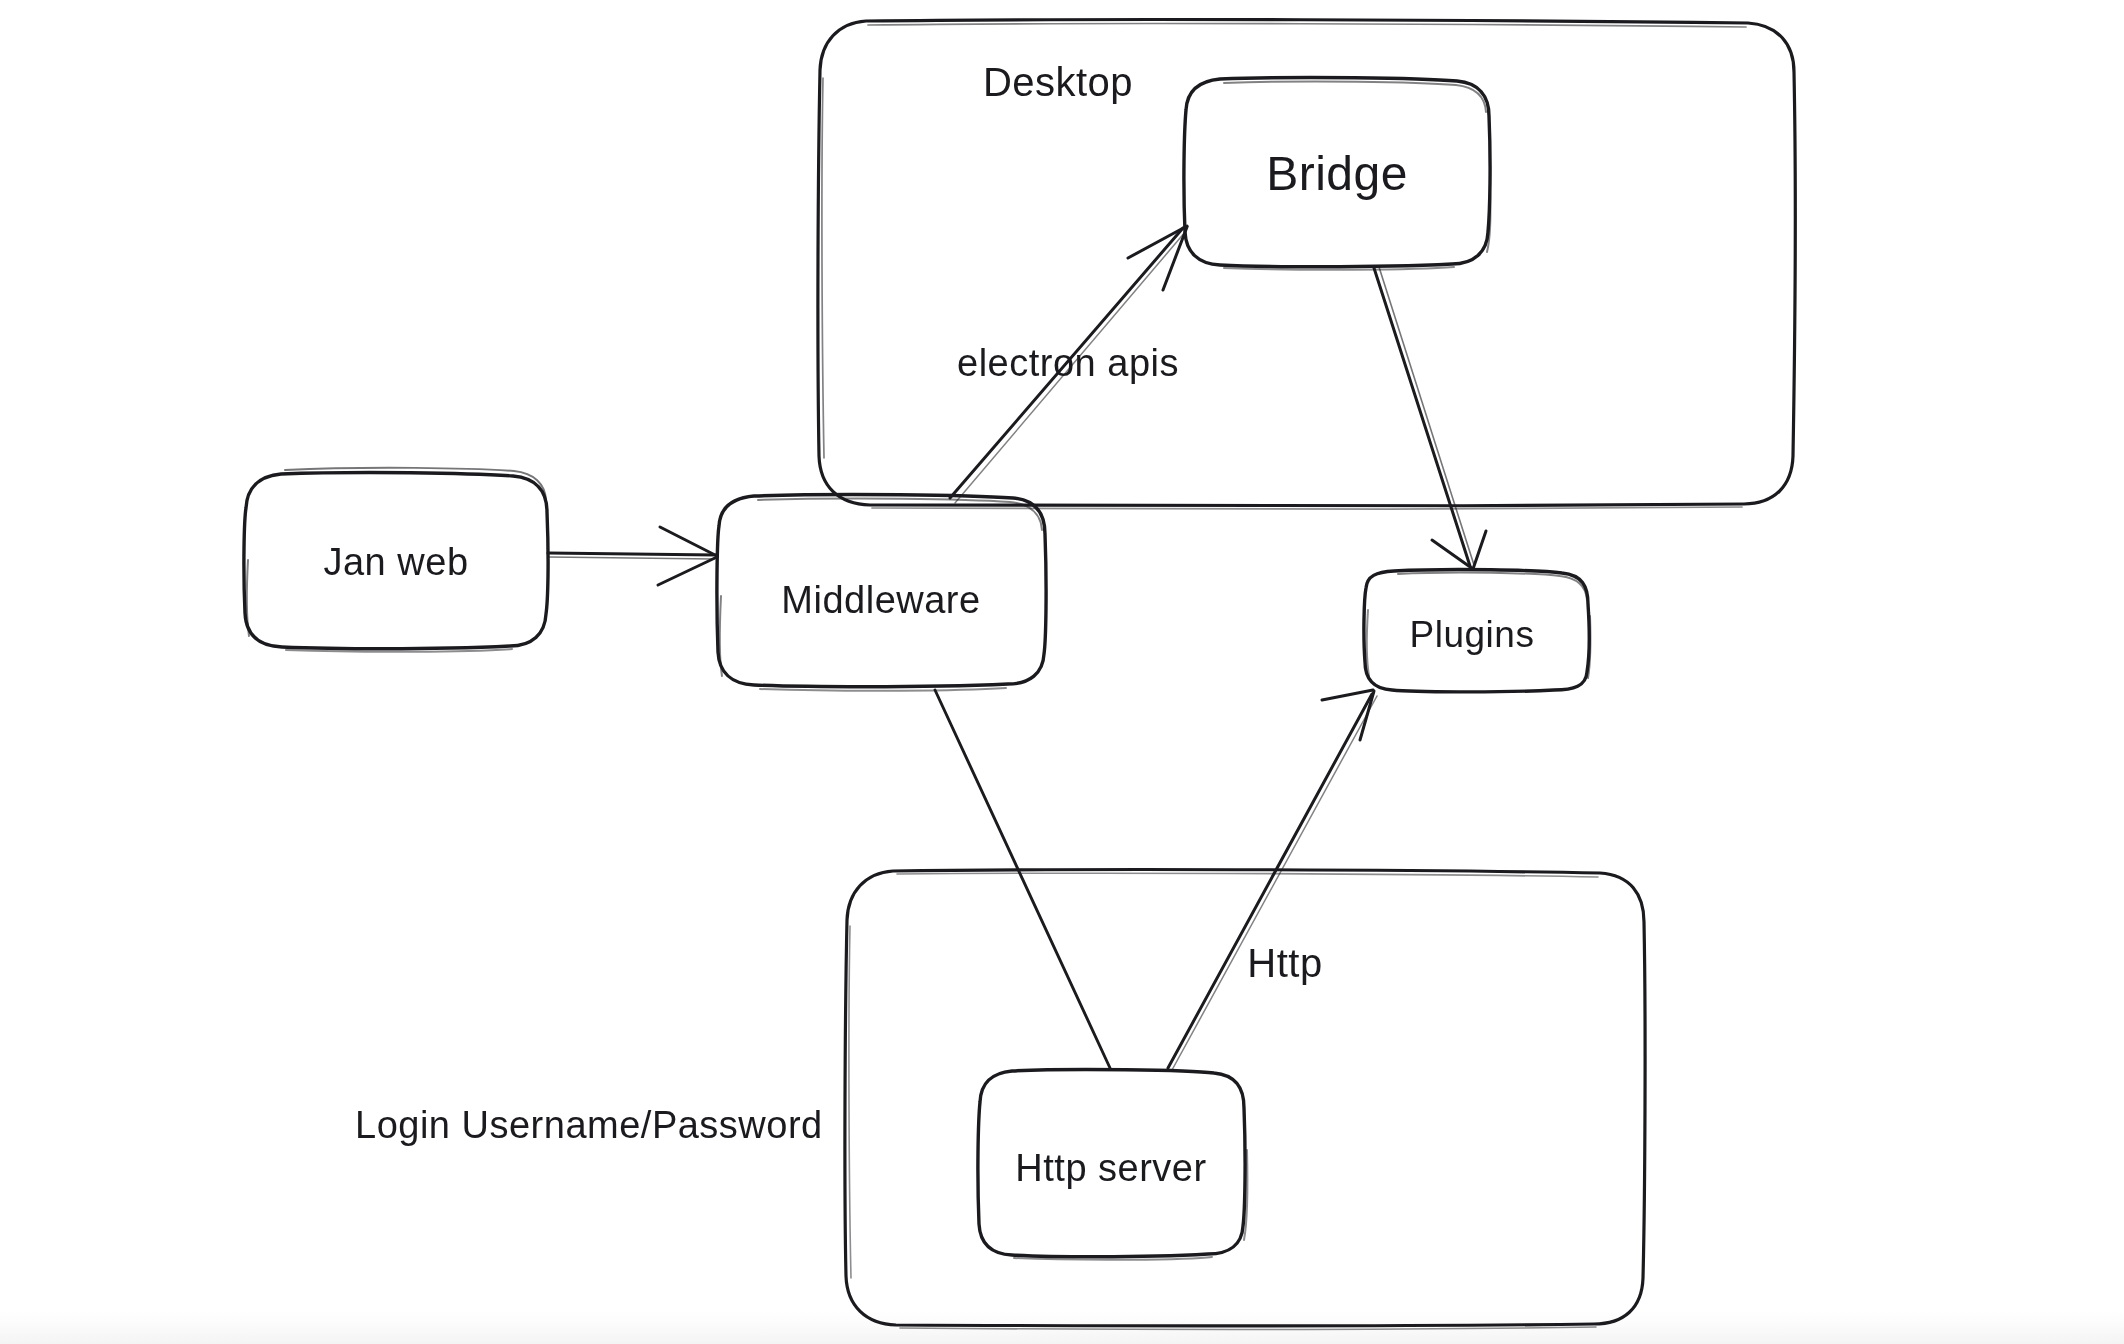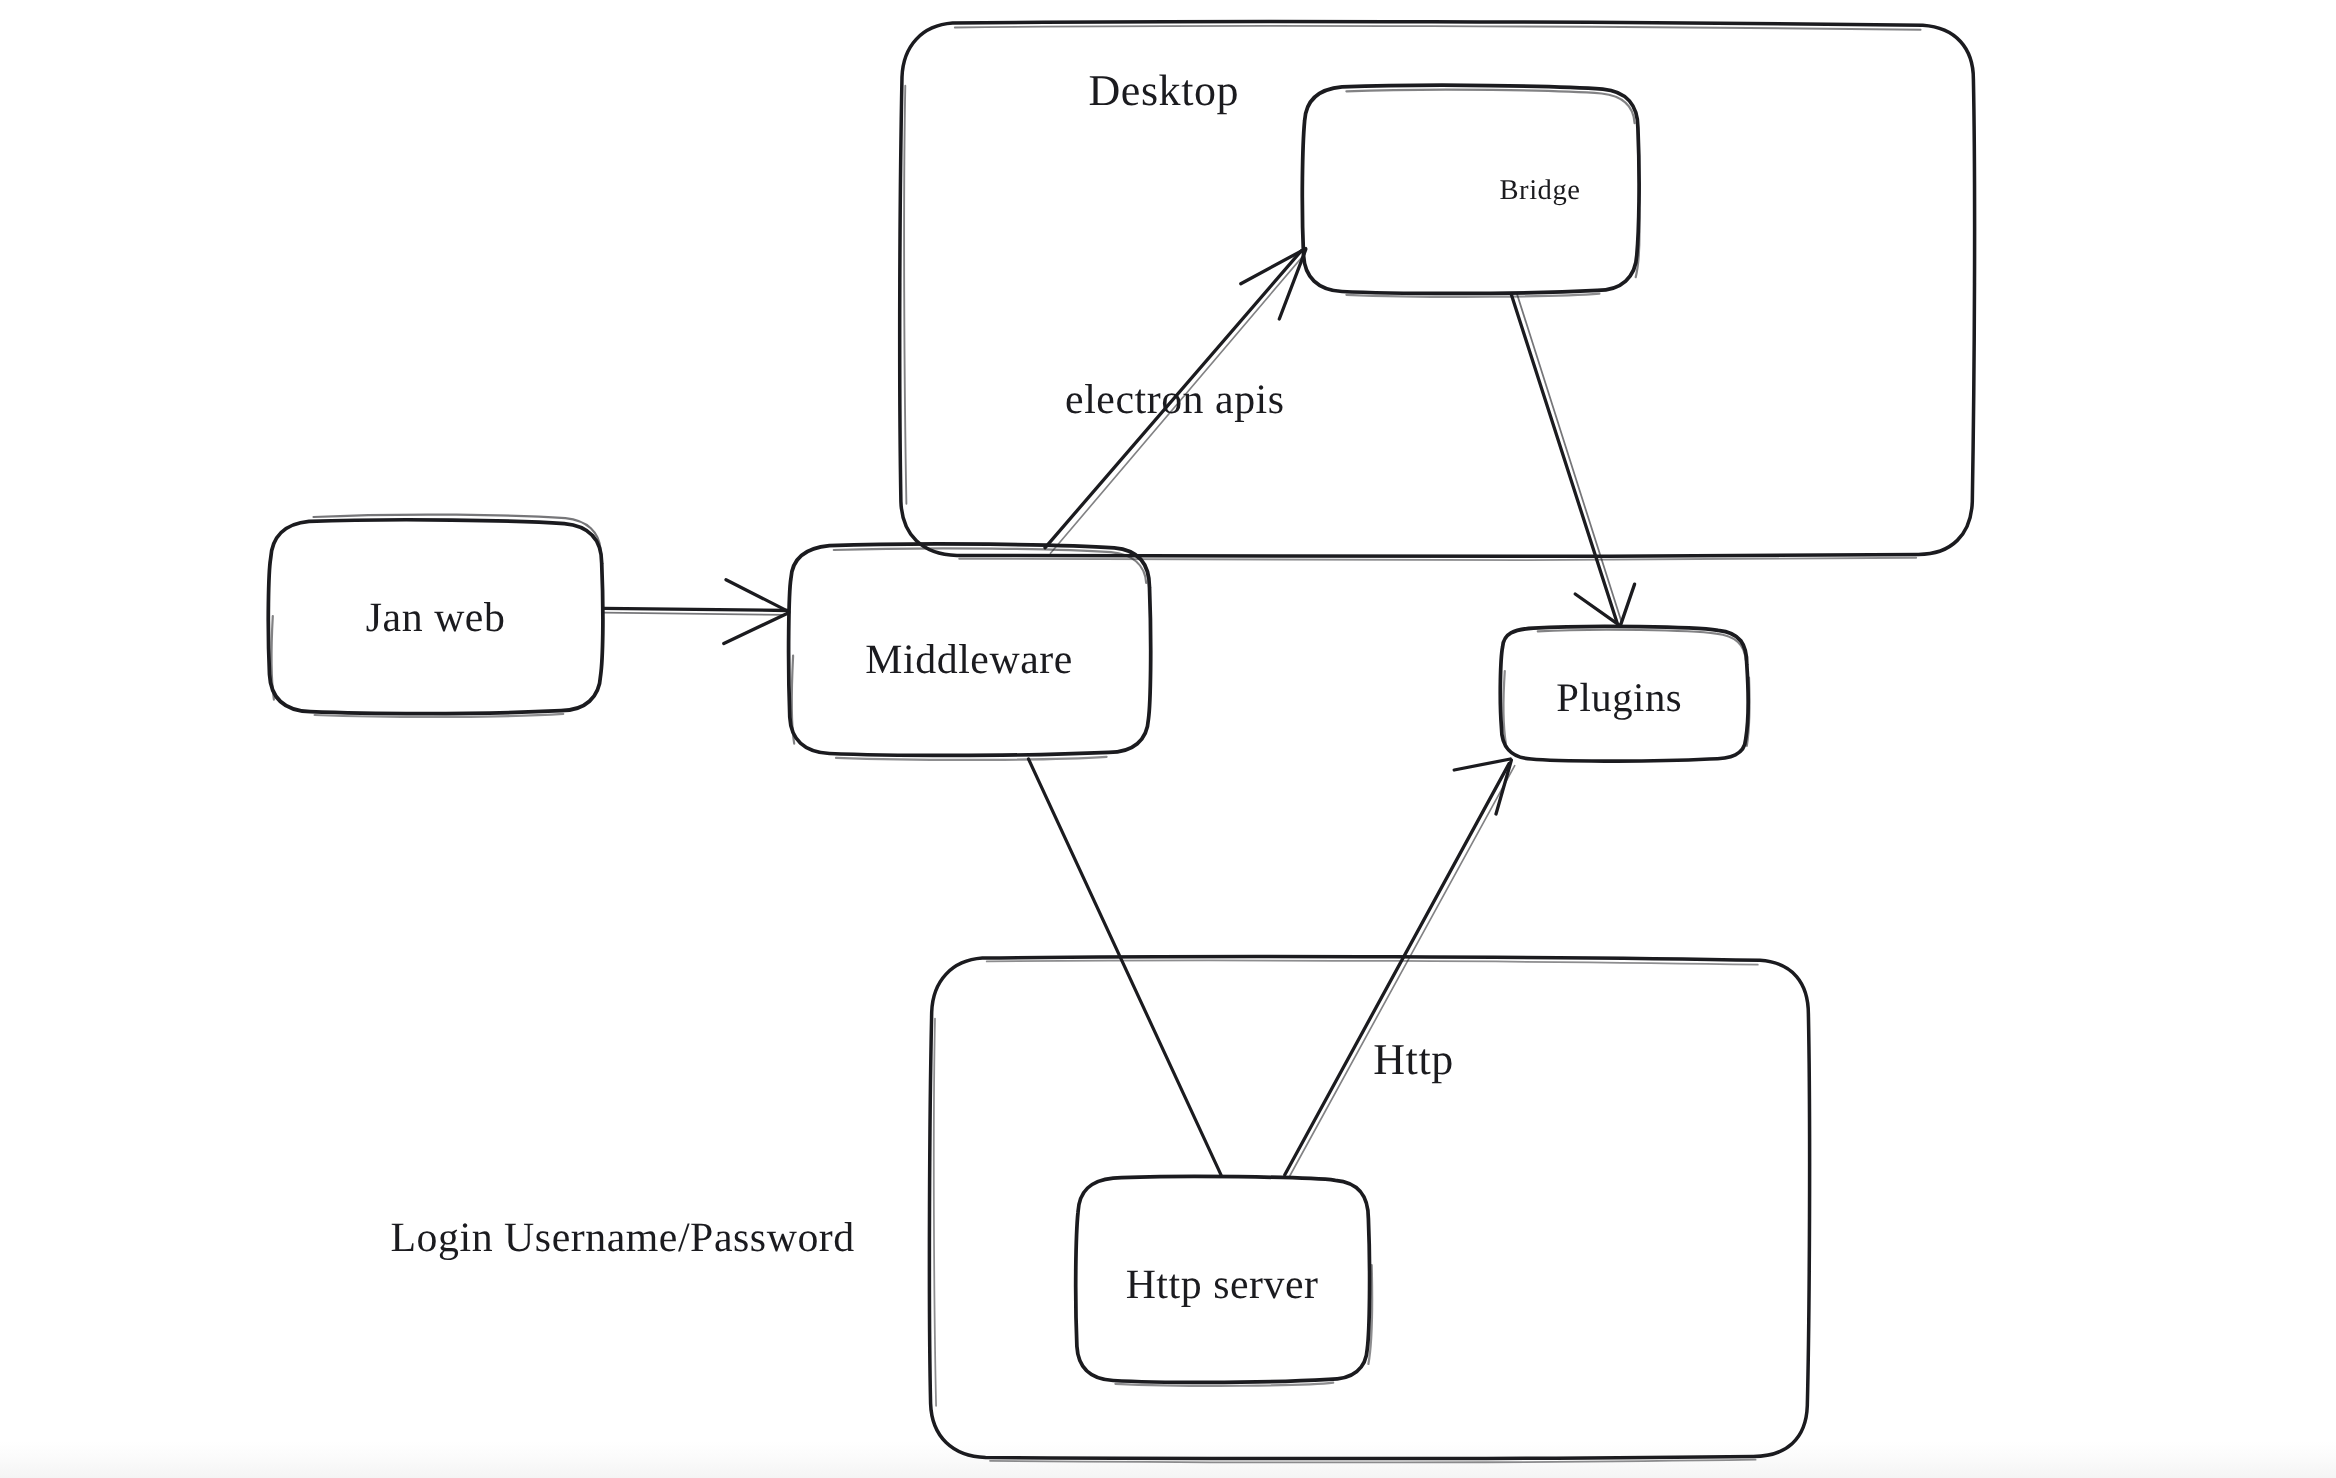--- a/index.html
+++ b/index.html
@@ -21,21 +21,21 @@
   }
   #sketch {
     position: absolute;
     left: 0;
     top: 0;
     width: 2124px;
     height: 1344px;
   }
   .lbl {
     position: absolute;
-    font-family: Liberation Serif, serif;
+    font-family: Liberation Sans, sans-serif;
     color: #1b1b1f;
     white-space: nowrap;
     letter-spacing: 0.5px;
     font-weight: 400;
   }
   .node-label {
     text-align: center;
     transform: translate(-50%, -50%);
   }
   .free-label {
@@ -159,21 +159,21 @@
   </svg>
 
   <div class="lbl free-label" style="left:1058px; top:82px; font-size:40px;">Desktop</div>
 
   <div class="lbl free-label" style="left:1285px; top:963px; font-size:40px;">Http</div>
 
   <div class="lbl node-label" style="left:396px; top:562px; font-size:38px;">Jan web</div>
 
   <div class="lbl node-label" style="left:881px; top:600px; font-size:38px;">Middleware</div>
 
-  <div class="lbl node-label" style="left:1400px; top:173px; font-size:26px;">Bridge</div>
+  <div class="lbl node-label" style="left:1337px; top:173px; font-size:48px;">Bridge</div>
 
   <div class="lbl node-label" style="left:1472px; top:635px; font-size:37px;">Plugins</div>
 
   <div class="lbl node-label" style="left:1111px; top:1168px; font-size:38px;">Http server</div>
 
   <div class="lbl free-label" style="left:1068px; top:363px; font-size:38px;text-align:right;">electron apis</div>
 
 
   <div class="lbl multiline" style="left:355px; top:978px; font-size:38px;">
     <div>Login Username/Password</div>

